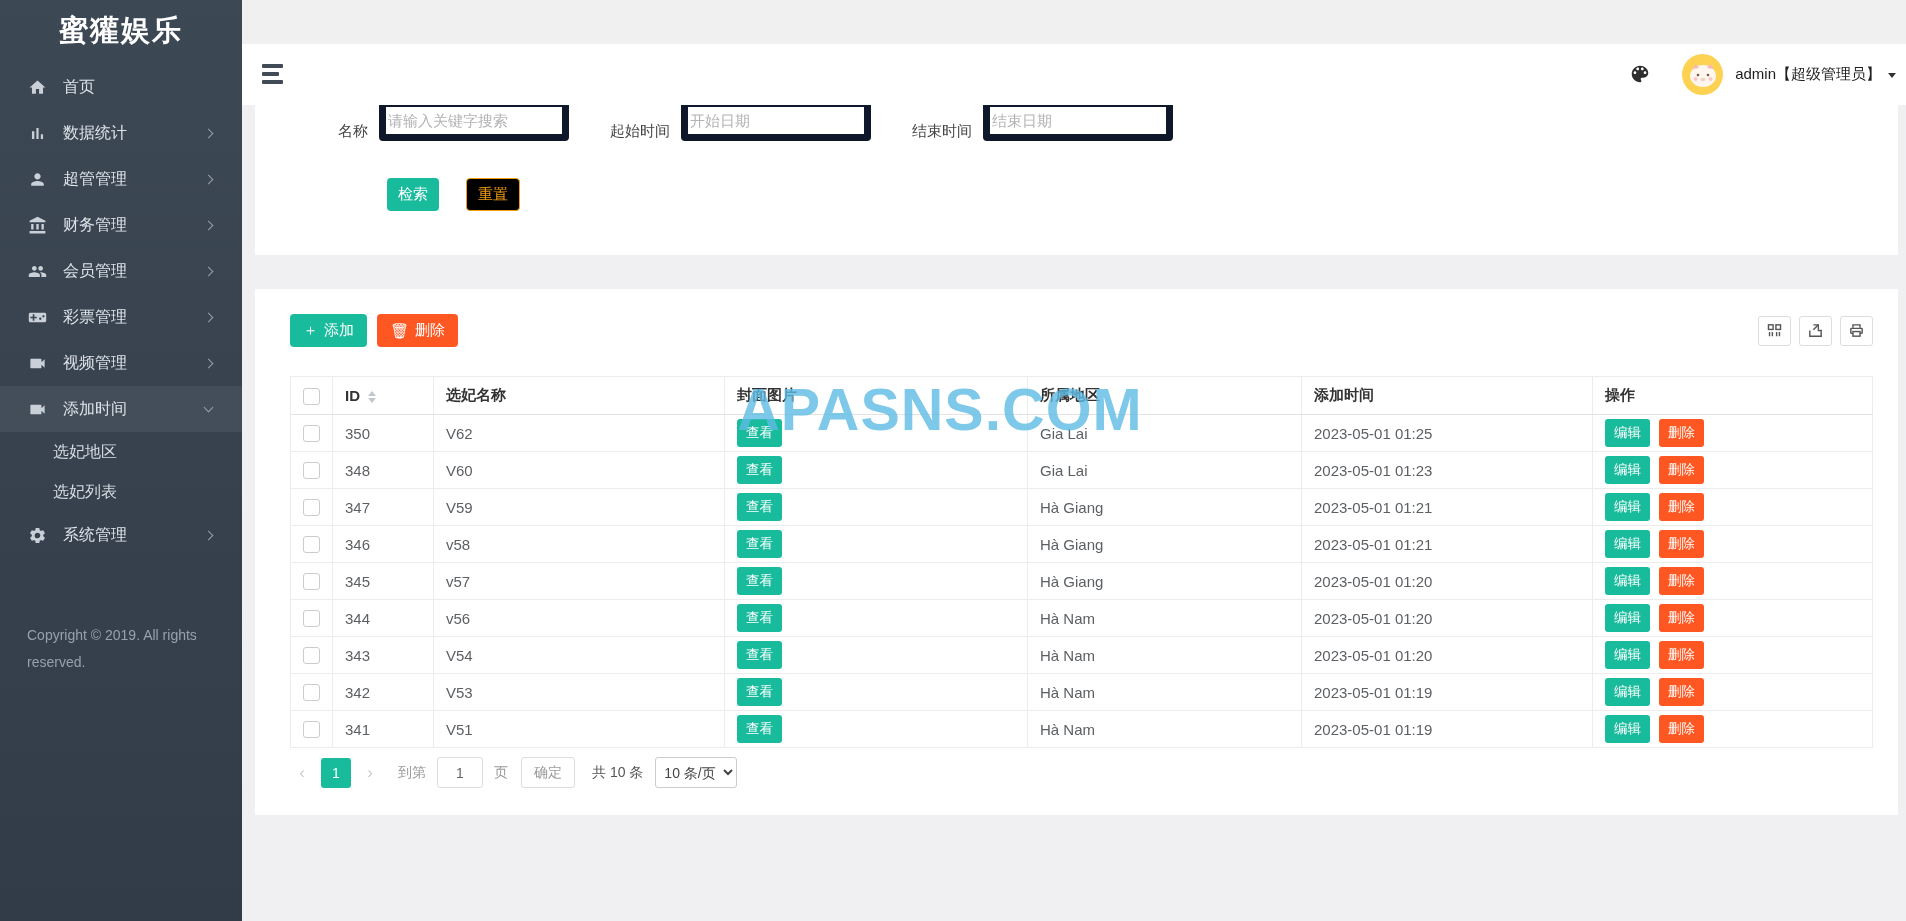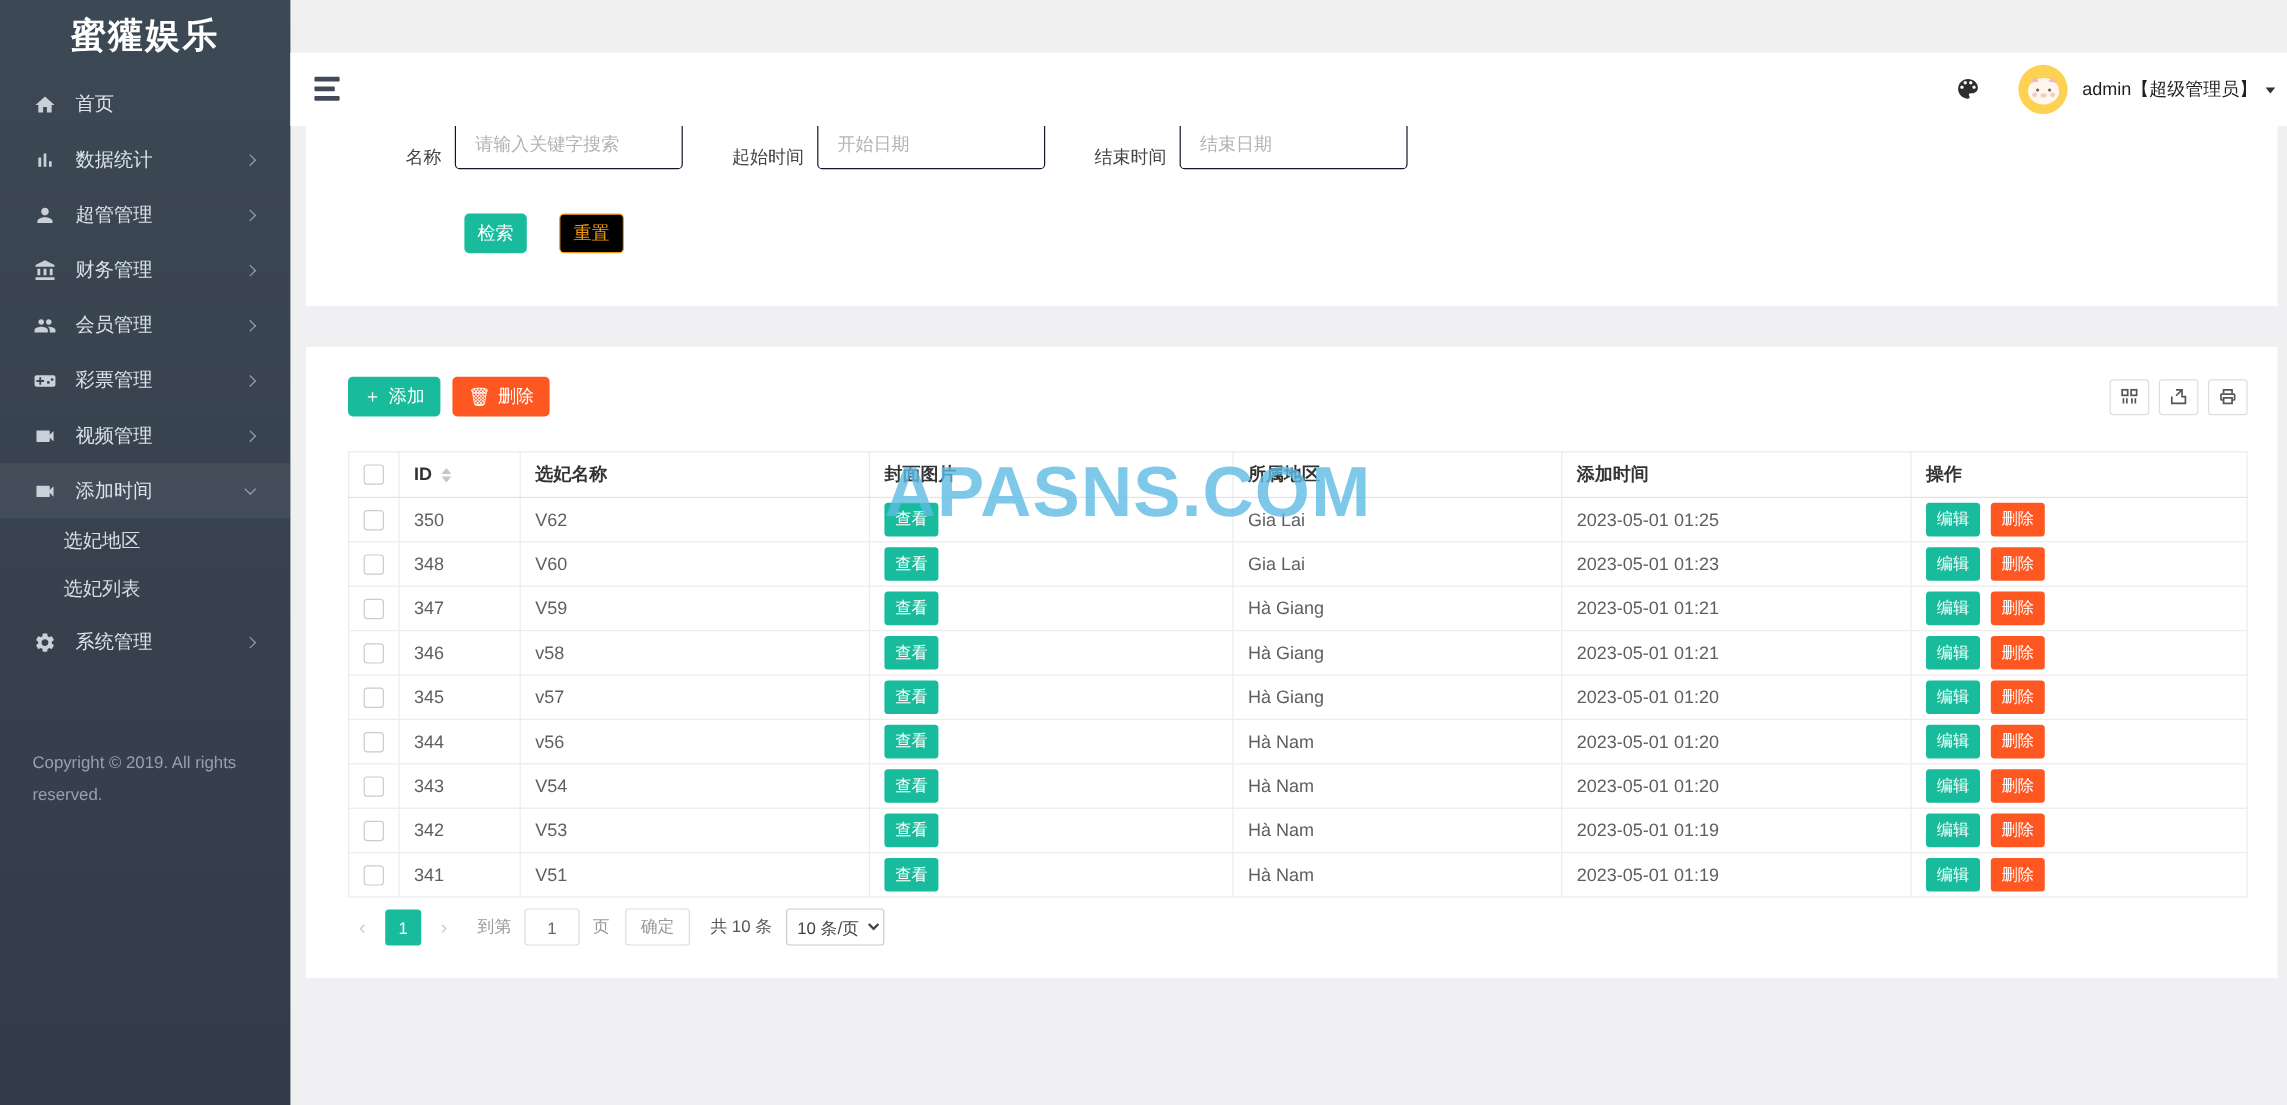--- a/index.html
+++ b/index.html
@@ -36,21 +36,21 @@
   .user-name{ margin-left:12px; font-size:15px; color:#1f1f1f; cursor:pointer; white-space:nowrap; }
   .caret-down{ display:inline-block; width:0; height:0; border-left:4.5px solid transparent; border-right:4.5px solid transparent; border-top:5.5px solid #333; margin-left:7px; vertical-align:middle; }
 
   
   .content{ position:absolute; left:242px; top:61px; right:0; bottom:0; background:#f0f0f2; padding:14px 8px 0 13px; }
   .panel{ background:#fff; width:100%; }
   .panel-search{ height:180px; padding-top:25px; }
   .form-row{ display:flex; align-items:center; margin-left:83px; }
   .form-group{ display:flex; align-items:flex-end; margin-right:41px; }
   .form-label{ font-size:15px; color:#444; margin-right:11px; white-space:nowrap; }
-  .text-input{ width:190px; height:41px; border:1px solid #0f172a; border-radius:4px; padding:0 16px; font-size:15px; color:#555; outline:none; font-family:inherit; }
+  .text-input{ width:190px; height:41px; border:7px solid #0f172a; border-radius:4px; padding:0 2px; font-size:15px; color:#555; outline:none; font-family:inherit; }
   .text-input::placeholder{ color:#b3b3b3; }
   .btn{ border:none; border-radius:4px; font-size:15px; cursor:pointer; font-family:inherit; }
   .btns-row{ margin:37px 0 0 132px; display:flex; }
   .btn-search{ height:33px; padding:0 11px; background:var(--accent); color:#fff; }
   .btn-reset{ height:33px; padding:0 11px; background:#000000; border:1px solid var(--warning); color:var(--warning); margin-left:27px; }
 
   .panel-table{ margin-top:34px; padding:25px 25px 26px 35px; }
   .toolbar{ display:flex; align-items:center; }
   .btn-add{ height:33px; padding:0 13px; background:var(--accent); color:#fff; display:flex; align-items:center; }
   .btn-delete-top{ height:33px; padding:0 13px; background:var(--danger); color:#fff; display:flex; align-items:center; margin-left:10px; }

